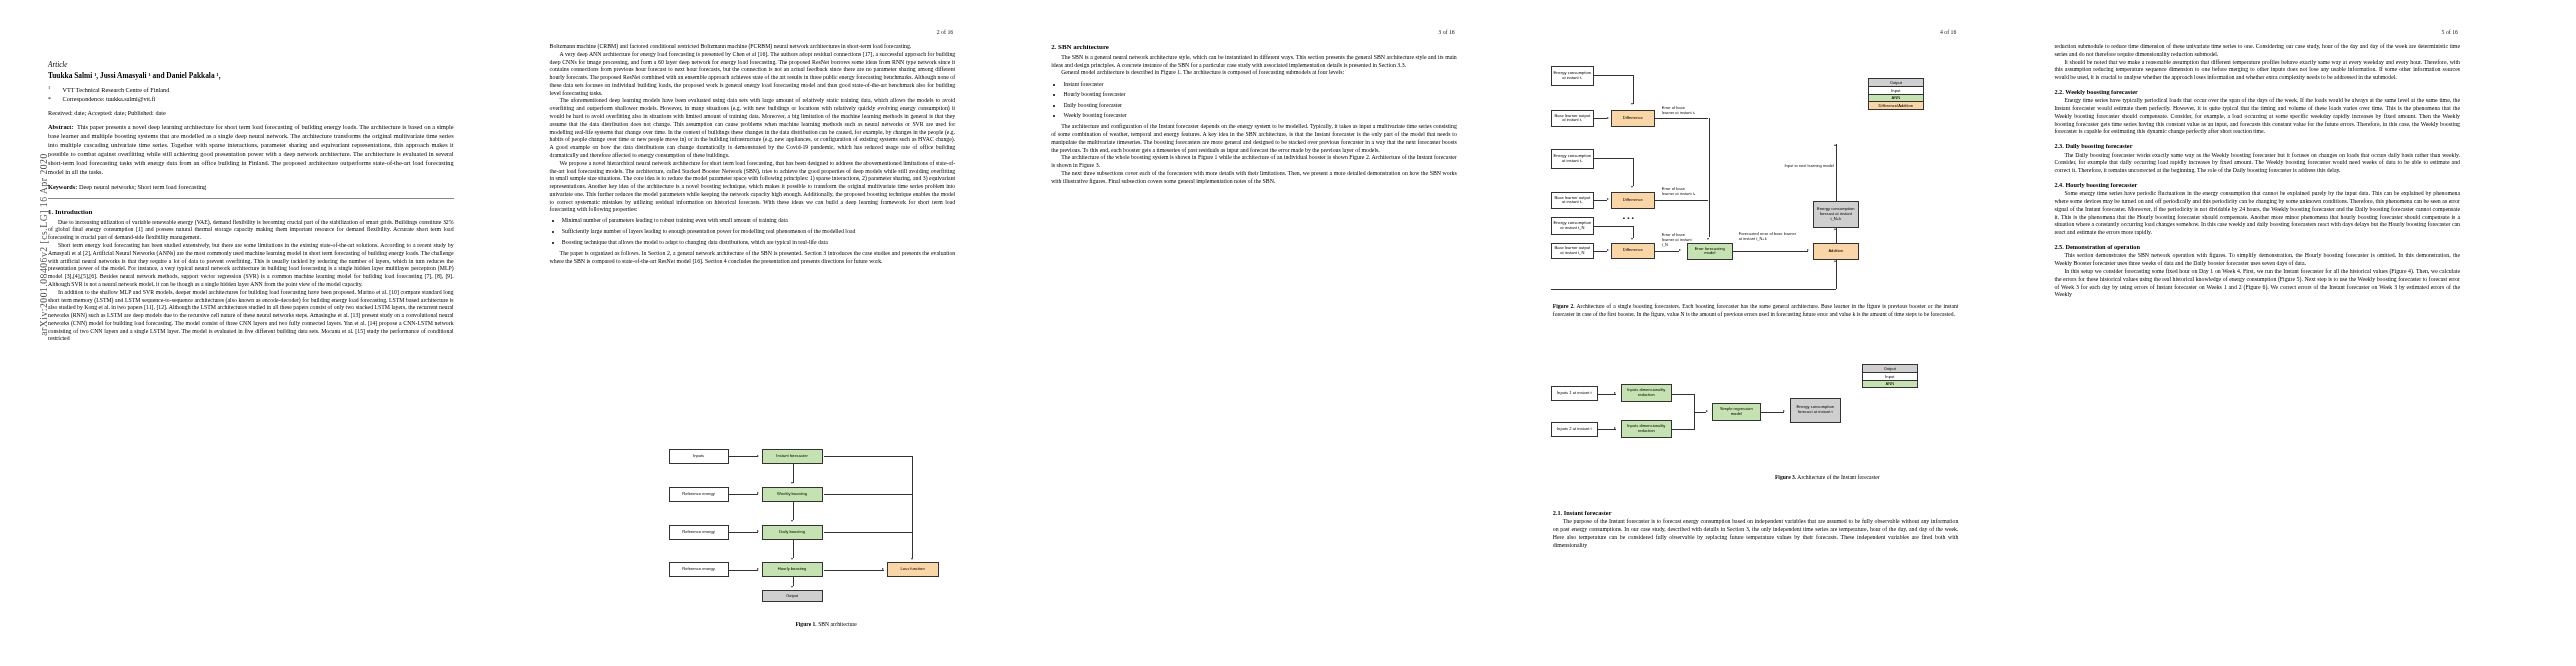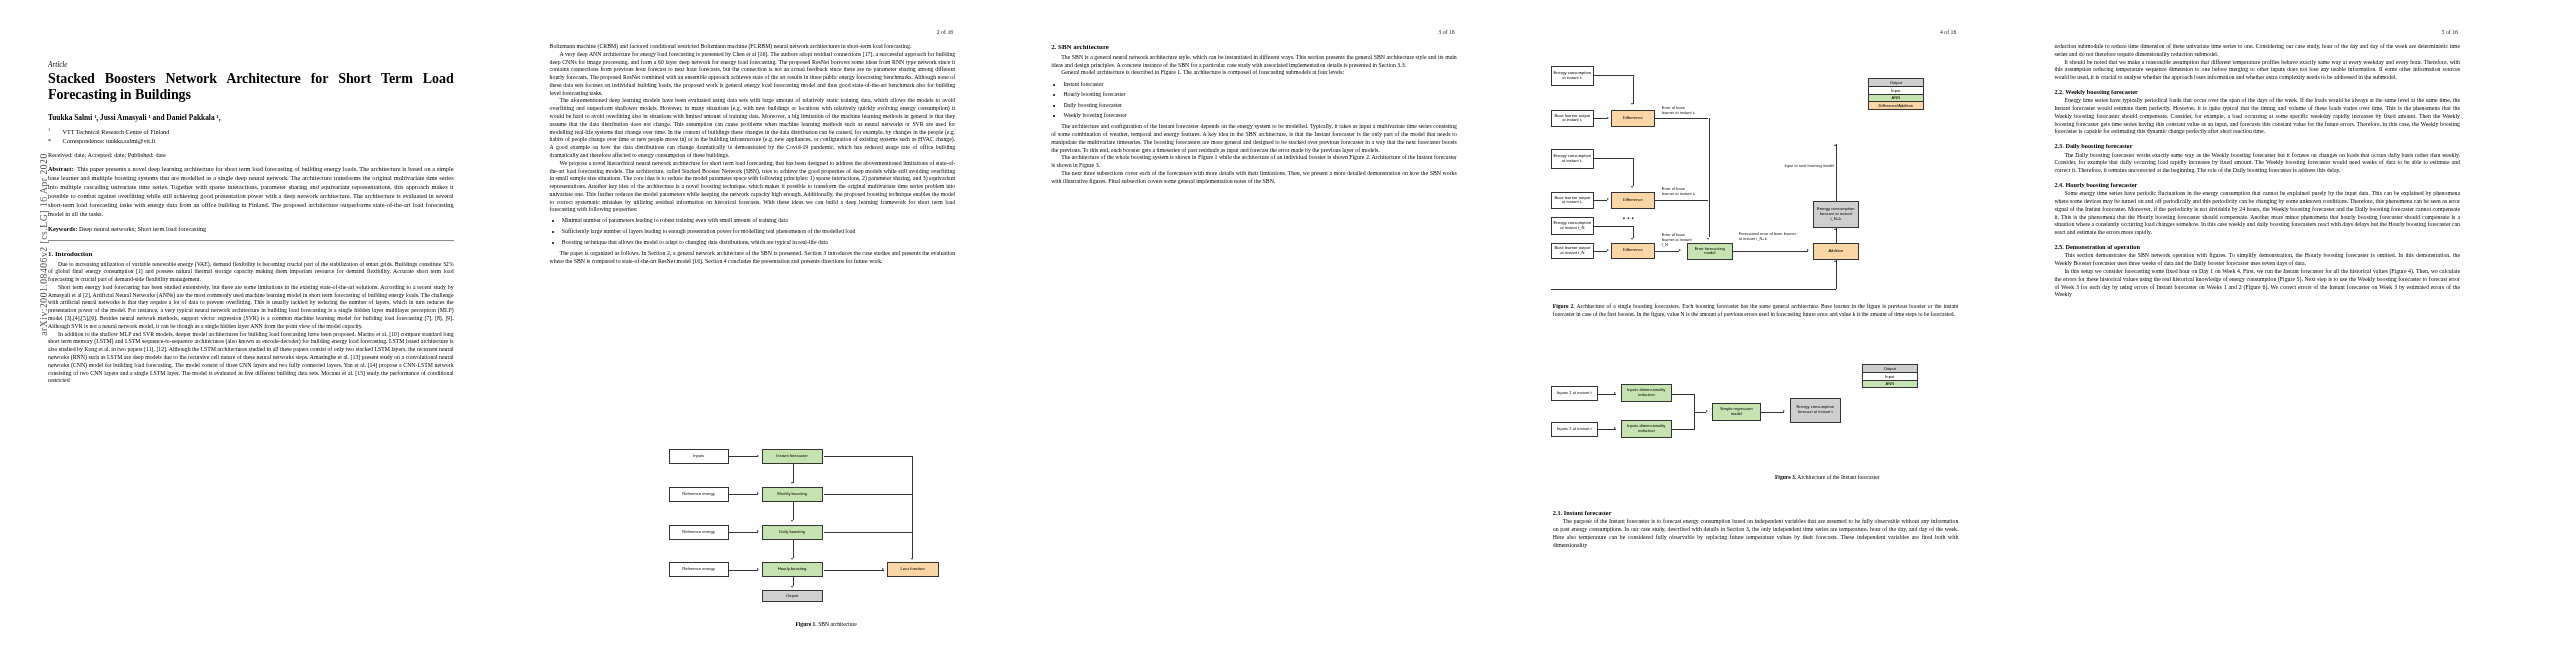--- a/index.html
+++ b/index.html
@@ -72,21 +72,20 @@
 </head>
 <body>
 
 <div class="spread">
 
   <div class="page">
     <div class="arxiv-stamp">arXiv:2001.08406v2  [cs.LG]  16 Apr 2020</div>
 
     <div class="col" style="top:61px;">
       <div class="kicker">Article</div>
-      <h1 class="title">Stacked Boosters Network Architecture for Short Term Load Forecasting in Buildings</h1>
       <div class="authors">Tuukka Salmi ¹, Jussi Amasyali ¹ and Daniel Pakkala ¹,</div>
 
       <div class="affil">
         <div class="affil-row">
             <span class="affil-mark sup">1</span>
             <span>VTT Technical Research Centre of Finland</span>
           </div>
         <div class="affil-row">
             <span class="affil-mark">*</span>
             <span>Correspondence: tuukka.salmi@vtt.fi</span>

